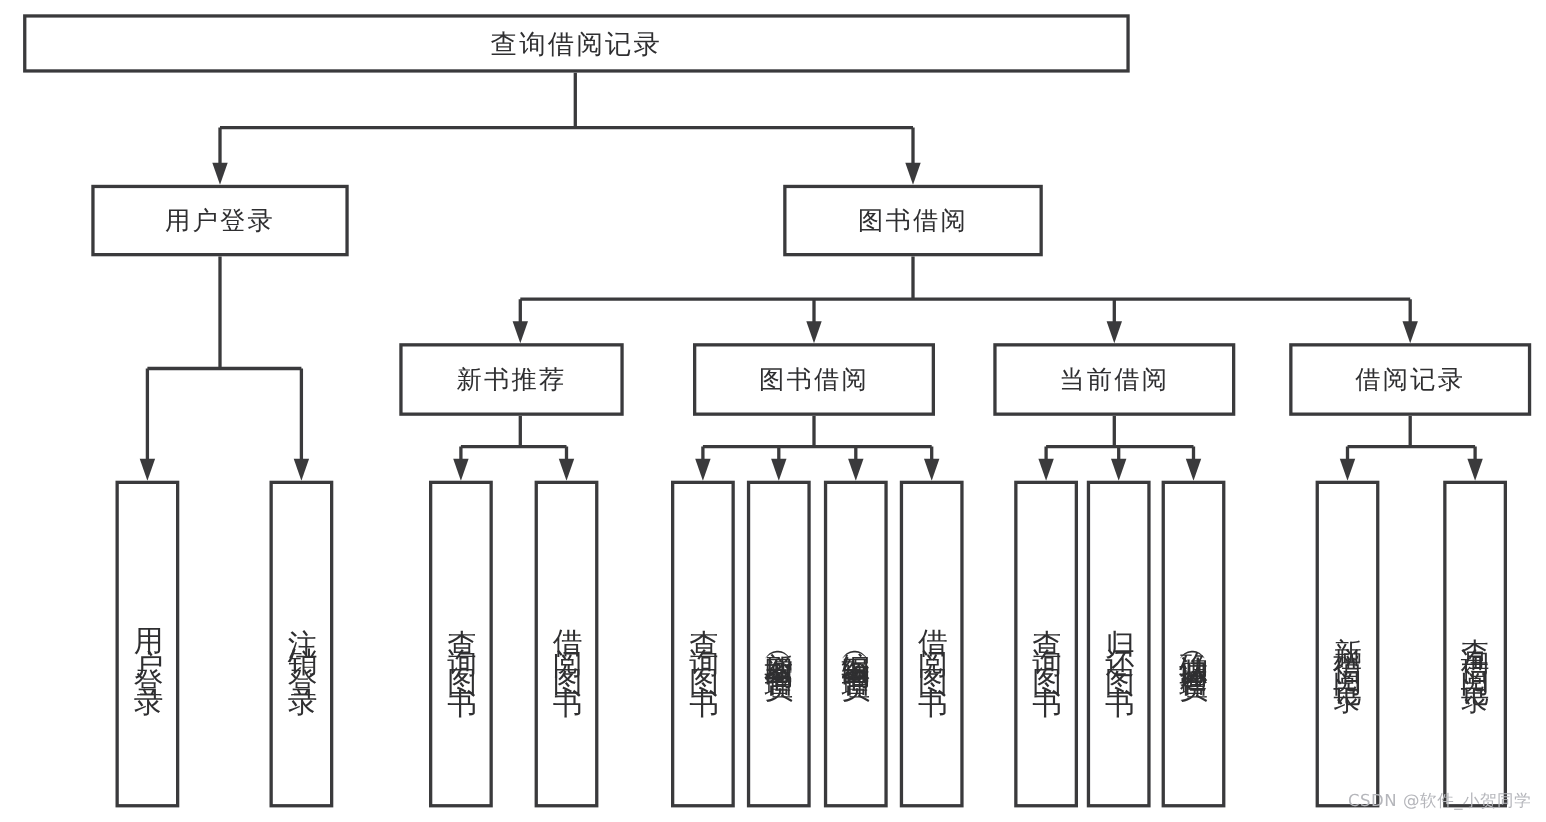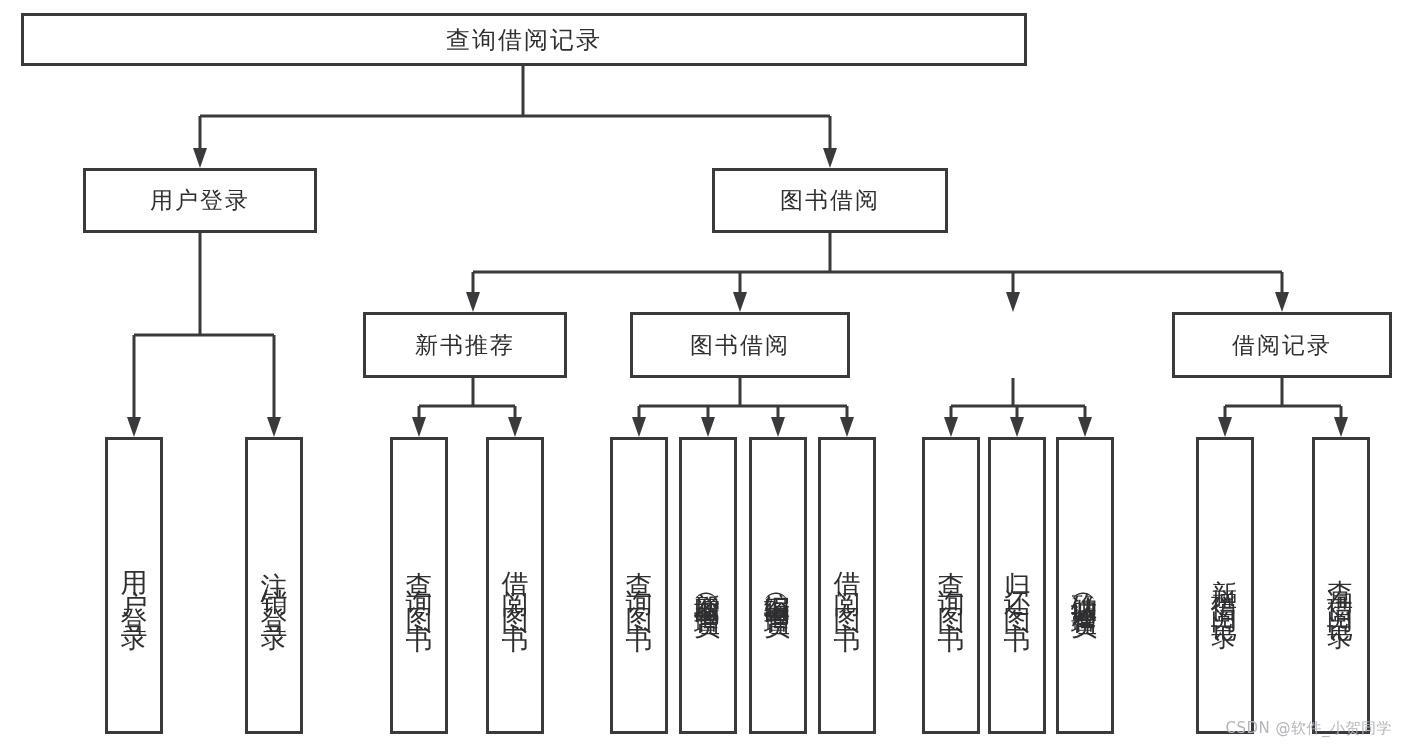--- a/index.html
+++ b/index.html
@@ -96,20 +96,21 @@
     </g>
   </svg>
 
   <div class="node root-node" style="left:21px;top:13px;width:1006px;height:53px;">查询借阅记录</div>
 
   <div class="node h-node" style="left:83px;top:168px;width:234px;height:65px;">用户登录</div>
   <div class="node h-node" style="left:712px;top:168px;width:236px;height:65px;">图书借阅</div>
 
   <div class="node h-node" style="left:363px;top:312px;width:204px;height:66px;">新书推荐</div>
   <div class="node h-node" style="left:630px;top:312px;width:220px;height:66px;">图书借阅</div>
+  <div class="node h-node" style="left:903px;top:312px;width:220px;height:66px;">当前借阅</div>
   <div class="node h-node" style="left:1172px;top:312px;width:220px;height:66px;">借阅记录</div>
 
   <div class="node leaf ls4" style="left:105px;top:437px;width:58px;height:297px;">用户登录</div>
   <div class="node leaf ls4" style="left:245px;top:437px;width:58px;height:297px;">注销登录</div>
 
   <div class="node leaf ls4" style="left:390px;top:437px;width:58px;height:297px;">查询图书</div>
   <div class="node leaf ls4" style="left:486px;top:437px;width:58px;height:297px;">借阅图书</div>
 
   <div class="node leaf ls4" style="left:610px;top:437px;width:58px;height:297px;">查询图书</div>
   <div class="node leaf ls9" style="left:679px;top:437px;width:58px;height:297px;">新增图书（管理员）</div>

